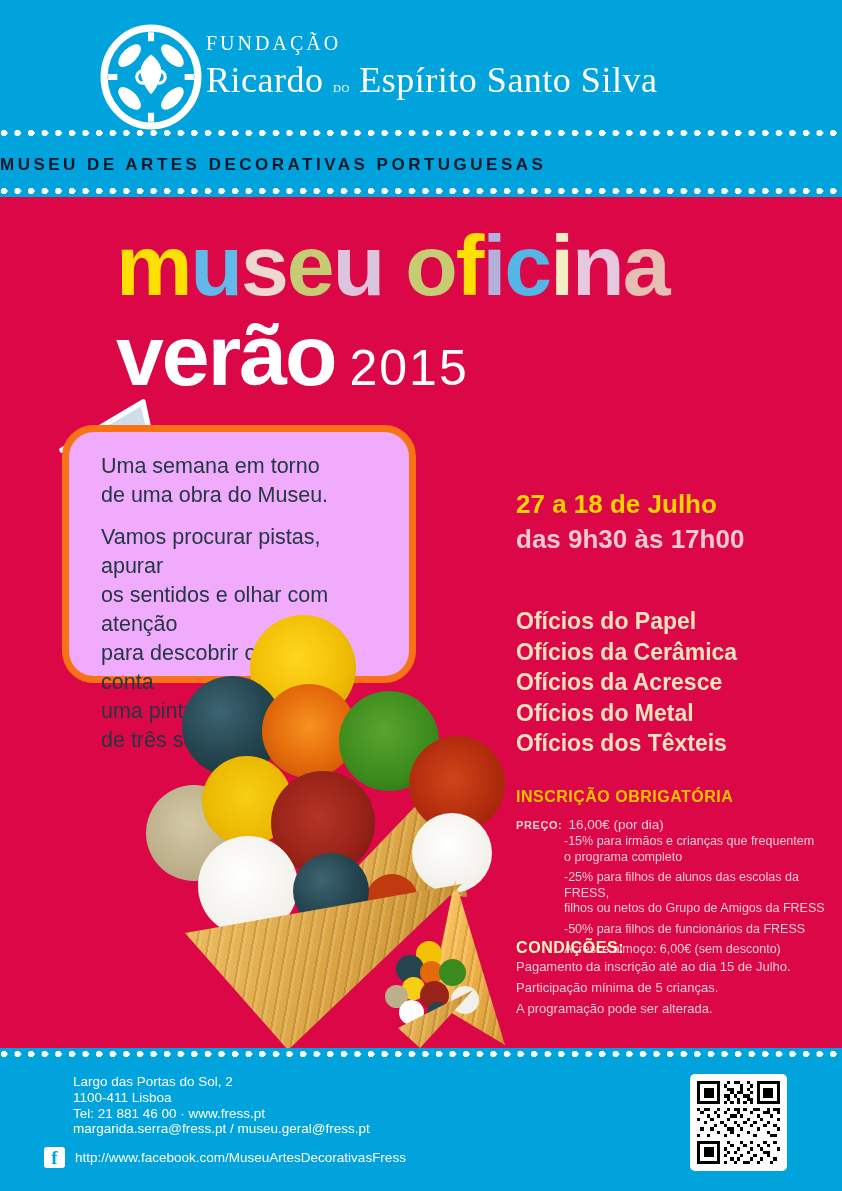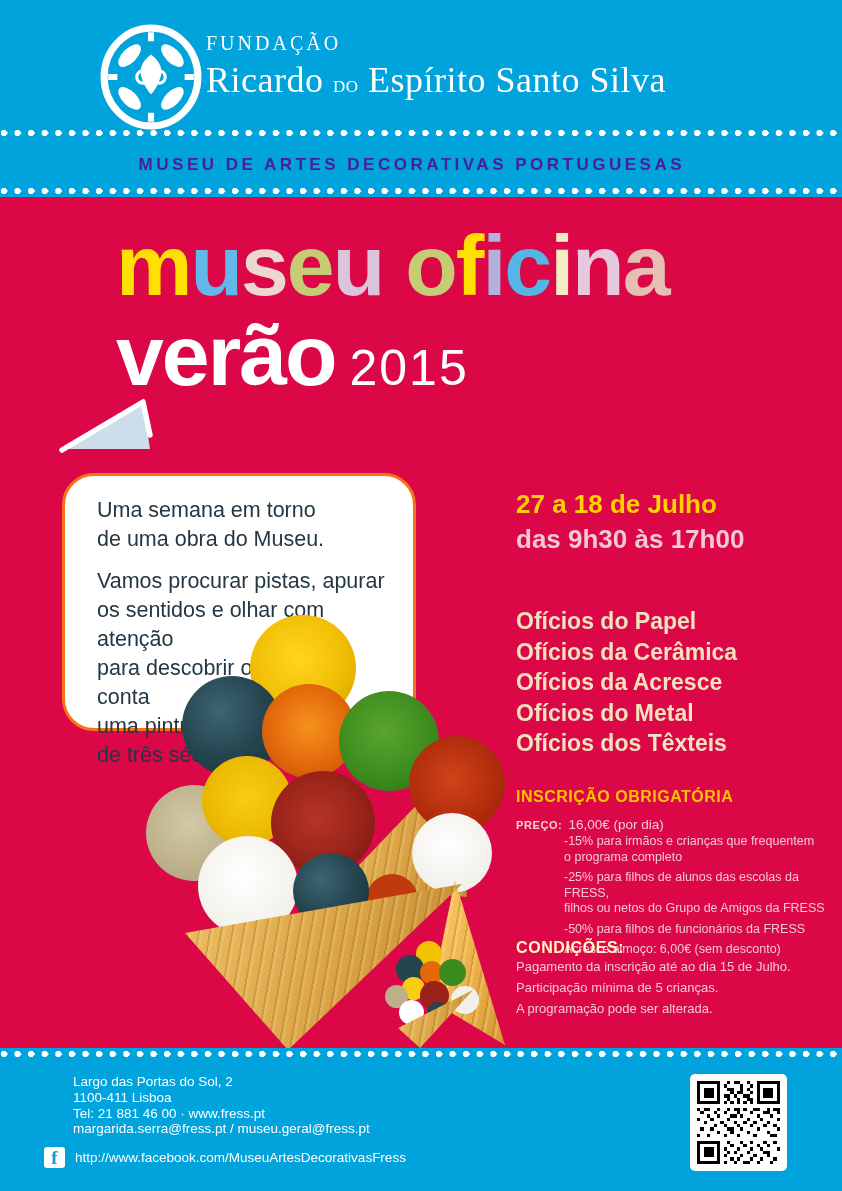--- a/index.html
+++ b/index.html
@@ -11,37 +11,37 @@
   .dots-row { position:absolute; left:0; width:842px; height:8px;
       background-image:radial-gradient(circle 3.4px at 4px 4px, #ffffff 97%, rgba(255,255,255,0) 100%);
       background-size:13.6px 8px; background-repeat:repeat-x; }
   .dots-top1 { top:129px; } .dots-top2 { top:187px; } .dots-footer { top:1050px; }
 
   .logo { position:absolute; left:100px; top:24px; width:102px; height:106px; }
 
   .brand { position:absolute; left:206px; top:32px; color:#ffffff; font-family:"Liberation Serif", serif; }
   .brand .foundation { font-size:20px; letter-spacing:3px; margin-bottom:4px; }
   .brand .name { font-size:36px; letter-spacing:0.5px; }
-  .brand .name .do { font-size:24px; font-variant:small-caps; }
-
-  .museum-band-title { position:absolute; left:0; top:155px; width:685px; text-align:right;
-      color:#4c1d95; font-size:17px; font-weight:bold; letter-spacing:3.5px; }
+  .brand .name .do { font-size:16px; font-variant:small-caps; }
+
+  .museum-band-title { position:absolute; left:0; top:155px; width:685px; text-align:left;
+      color:#0f172a; font-size:17px; font-weight:bold; letter-spacing:3.5px; }
 
   
   .title-line1 { position:absolute; left:116px; top:222px; font-size:86px; font-weight:bold;
       letter-spacing:-2px; line-height:1; white-space:nowrap; }
   .title-line1 .word2 { margin-left:22px; }
   .title-line2 { position:absolute; left:116px; top:312px; line-height:1; white-space:nowrap; color:#ffffff; }
   .title-line2 .season { font-size:86px; font-weight:bold; letter-spacing:-2px; }
   .title-line2 .year { font-size:50px; font-weight:normal; letter-spacing:2px; margin-left:14px; }
 
   
   .bubble { position:absolute; left:62px; top:425px; width:354px; height:258px;
-      background:#ffffff; border:3px solid #f97316; border-radius:32px;
-      padding:20px 26px 0 32px; color:#233744; font-size:21.5px; line-height:29px;margin-top:48px; }
+      background:#f0abfc; border:7px solid #f97316; border-radius:32px;
+      padding:20px 26px 0 32px; color:#233744; font-size:21.5px; line-height:29px; }
   .bubble .p2 { margin-top:13px; }
   .bubble-tail { position:absolute; left:55px; top:393px; width:100px; height:60px; }
 
   
   .audience { position:absolute; left:516px; top:421px; color:#ffffff; font-weight:bold;
       font-size:26px; line-height:31px; }
   .dates-line { position:absolute; left:516px; top:489px; color:#FFD200; font-weight:bold; font-size:26px; }
   .hours-line { position:absolute; left:516px; top:524px; color:#F2C9D4; font-weight:bold; font-size:26px; }
 
   .workshops { position:absolute; left:516px; top:606px; color:#F2E2BD; font-weight:bold;

